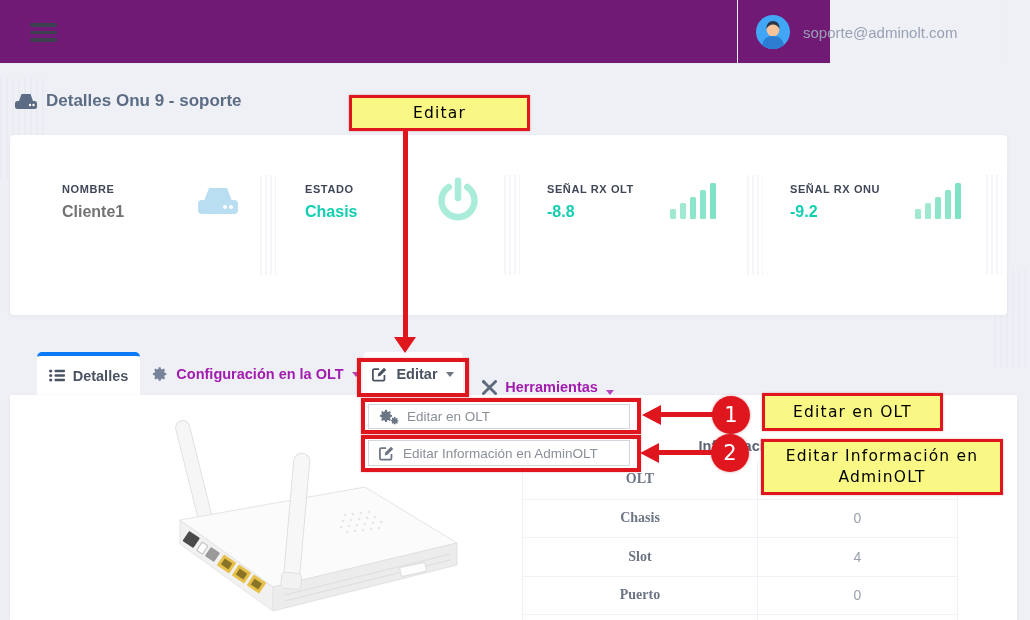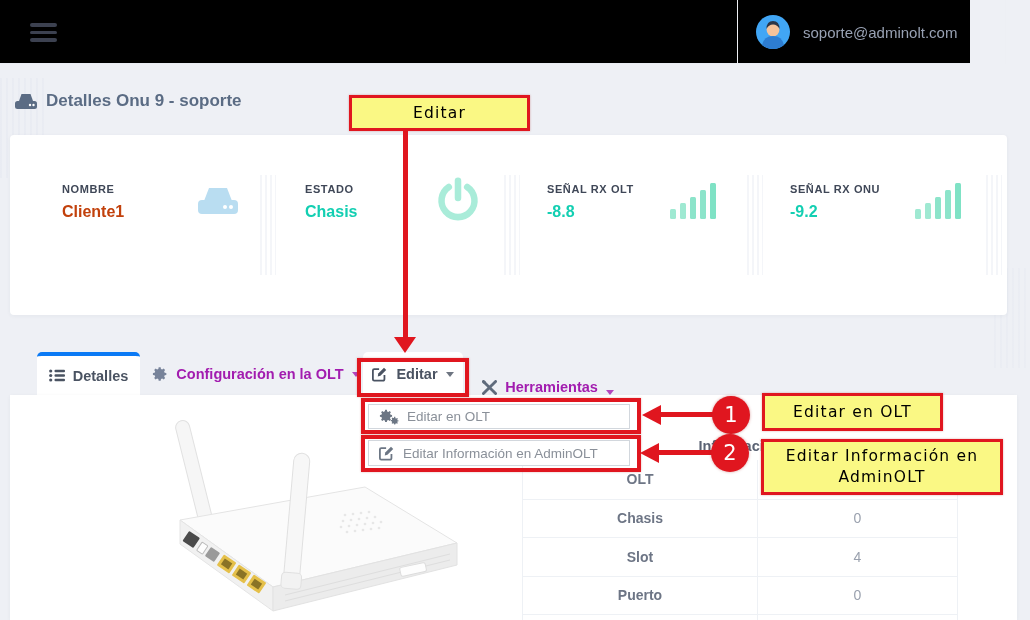--- a/index.html
+++ b/index.html
@@ -5,22 +5,22 @@
   * { box-sizing: border-box; margin: 0; padding: 0; }
   html,body { width:1030px; height:620px; }
   body {
     position: relative;
     font-family: "Liberation Sans", sans-serif;
     background: #eef0f5;
     overflow: hidden;
   }
   
   .header {
-    position:absolute; top:0; left:0; width:970px; height:64px;
-    background:#000000; border-bottom:1px solid #e9ecf2;
+    position:absolute; top:0; left:0; width:830px; height:64px;
+    background:#701a75; border-bottom:1px solid #e9ecf2;
   }
   .hamburger { position:absolute; left:30px; top:23px; width:27px; height:19px; cursor:pointer; }
   .hamburger span { display:block; height:3.6px; width:100%; background:#3c4150; border-radius:2px; margin-bottom:4px; }
   .user-area {
     position:absolute; left:737px; top:0; width:269px; height:64px;
     border-left:1px solid #edeff4; border-right:1px solid #edeff4;
     display:flex; align-items:center; gap:13px; padding-left:18px; cursor:pointer;
   }
   .user-email { color:#98a1b3; font-size:15px; }
   
@@ -28,21 +28,21 @@
     position:absolute; top:91px; left:14px; display:flex; align-items:center; gap:8px;
     color:#5b6c84; font-weight:bold; font-size:17px;
   }
   
   .stat-card {
     position:absolute; left:10px; top:135px; width:997px; height:180px;
     background:#fff; border-radius:4px; box-shadow:0 1px 4px rgba(40,50,80,.05);
   }
   .stat { position:absolute; top:48px; }
   .stat .lbl { font-size:11px; font-weight:bold; color:#3f4757; letter-spacing:.6px; }
-  .stat .val { font-size:16px; font-weight:bold; margin-top:8px; color:#c2410c; }
+  .stat .val { font-size:16px; font-weight:bold; margin-top:8px; color:#737373; }
   .teal { color:#13cfb2 !important; }
   .s1 { left:52px; } .s2 { left:295px; } .s3 { left:537px; } .s4 { left:780px; }
   .stat-icon { position:absolute; }
   .si1 { left:186px; top:50px; } .si2 { left:425px; top:42px; }
   .si3 { left:660px; top:48px; } .si4 { left:905px; top:48px; }
   .stat-divider {
     position:absolute; top:40px; width:16px; height:100px; opacity:.5;
     background:repeating-linear-gradient(90deg,#e9ecf3 0 2px, transparent 2px 5px);
   }
   .sd1{left:250px;} .sd2{left:494px;} .sd3{left:737px;} .sd4{left:976px;}
@@ -76,21 +76,21 @@
   
   .info-table { position:absolute; left:512px; top:37px; width:436px; font-size:14px; }
   .info-table .thead {
     height:28px; display:flex; align-items:center; justify-content:center;
     font-weight:bold; color:#5b6374; font-size:14.5px;
   }
   .trow { display:flex; height:38.5px; border-top:1px solid #eef1f5; }
   .trow.first { border-top:none; }
   .trow .c1 {
     width:236px; display:flex; align-items:center; justify-content:center;
-    font-weight:bold; color:#6d7585; border-right:1px solid #eef1f5; border-left:1px solid #eef1f5;
+    font-weight:bold; color:#6d7585; border-right:1px solid #eef1f5; border-left:1px solid #eef1f5;font-family:Liberation Serif, serif;
   }
   .trow .c2 { width:200px; display:flex; align-items:center; justify-content:center; color:#9aa1ae; border-right:1px solid #eef1f5; }
   .trow-partial { height:7px; display:flex; border-top:1px solid #eef1f5; }
   .trow-partial .c1 { width:236px; border-left:1px solid #eef1f5; border-right:1px solid #eef1f5; }
   .trow-partial .c2 { width:200px; border-right:1px solid #eef1f5; }
   
   .dd-item {
     position:absolute; background:#fff; border:1px solid #d2d7dd;
     display:flex; align-items:center; gap:8px; padding-left:10px;
     color:#8a9099; font-size:13.5px; cursor:pointer; z-index:20;

